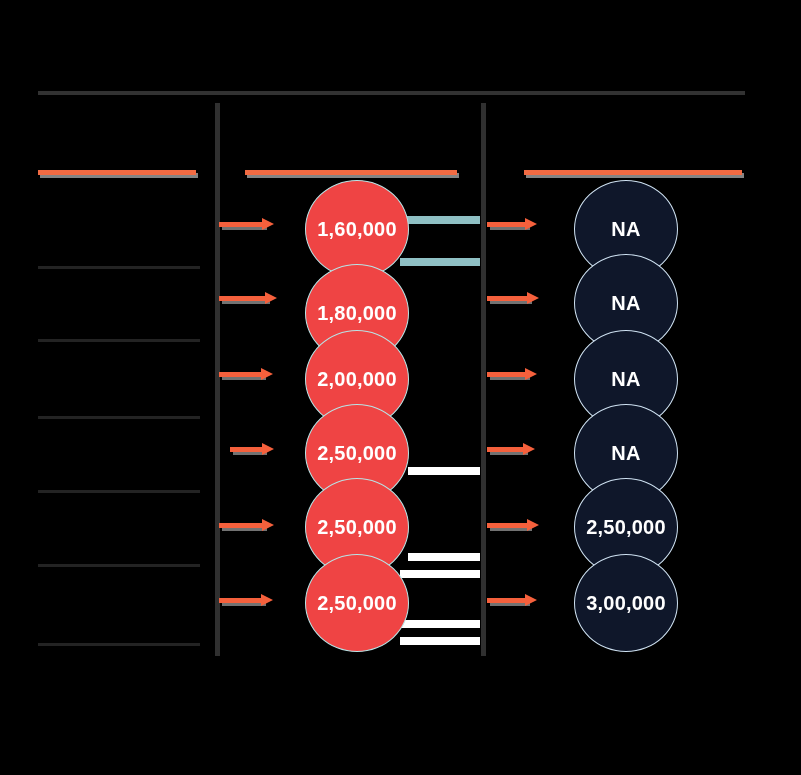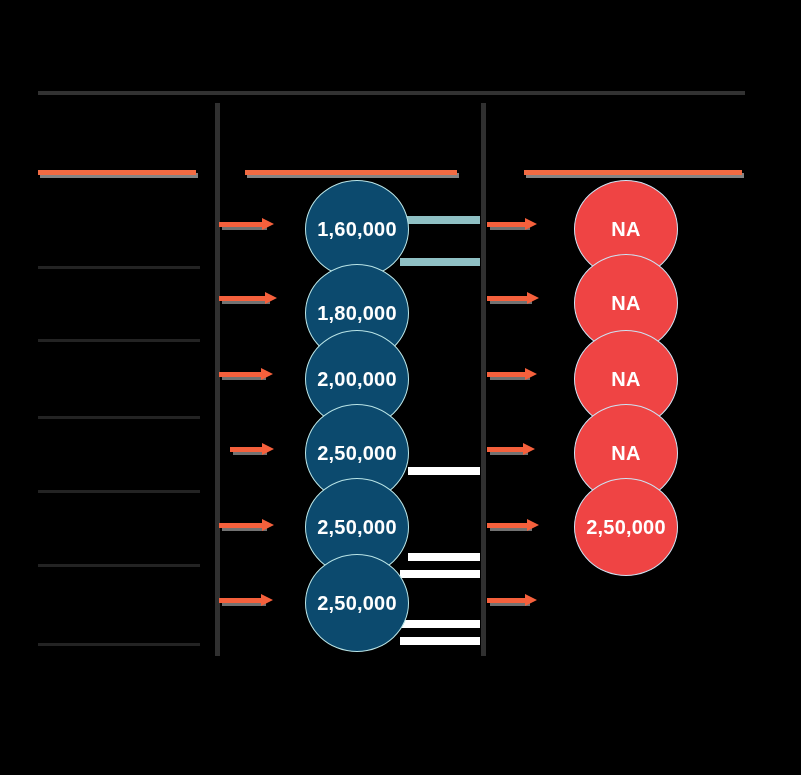--- a/index.html
+++ b/index.html
@@ -149,25 +149,25 @@
     align-items: center;
     justify-content: center;
     color: #ffffff;
     font-size: 20px;
     font-weight: bold;
     letter-spacing: .2px;
     box-sizing: border-box;
     white-space: nowrap;
   }
   .bubble.teal {
-    background: #0c4a6e;
+    background: #ef4444;
     border: 1.5px solid #b9e4e6;
   }
   .bubble.blue {
-    background: #ef4444;
+    background: #0f172a;
     border: 1.5px solid #cfe2f2;
   }
 
   
   .cbar {
     position: absolute;
     height: 8px;
   }
   .cbar.teal-light { background: #8fc0c4; }
   .cbar.white { background: #ffffff; }
@@ -286,14 +286,15 @@
   <div class="bubble teal" style="left:305px; top:330px; width:104px; height:98px;">2,00,000</div>
   <div class="bubble teal" style="left:305px; top:404px; width:104px; height:98px;">2,50,000</div>
   <div class="bubble teal" style="left:305px; top:478px; width:104px; height:98px;">2,50,000</div>
   <div class="bubble teal" style="left:305px; top:554px; width:104px; height:98px;">2,50,000</div>
 
   <div class="bubble blue" style="left:574px; top:180px; width:104px; height:98px;">NA</div>
   <div class="bubble blue" style="left:574px; top:254px; width:104px; height:98px;">NA</div>
   <div class="bubble blue" style="left:574px; top:330px; width:104px; height:98px;">NA</div>
   <div class="bubble blue" style="left:574px; top:404px; width:104px; height:98px;">NA</div>
   <div class="bubble blue" style="left:574px; top:478px; width:104px; height:98px;">2,50,000</div>
+  <div class="bubble blue" style="left:574px; top:554px; width:104px; height:98px;">3,00,000</div>
 
 </div>
 
 </body></html>

